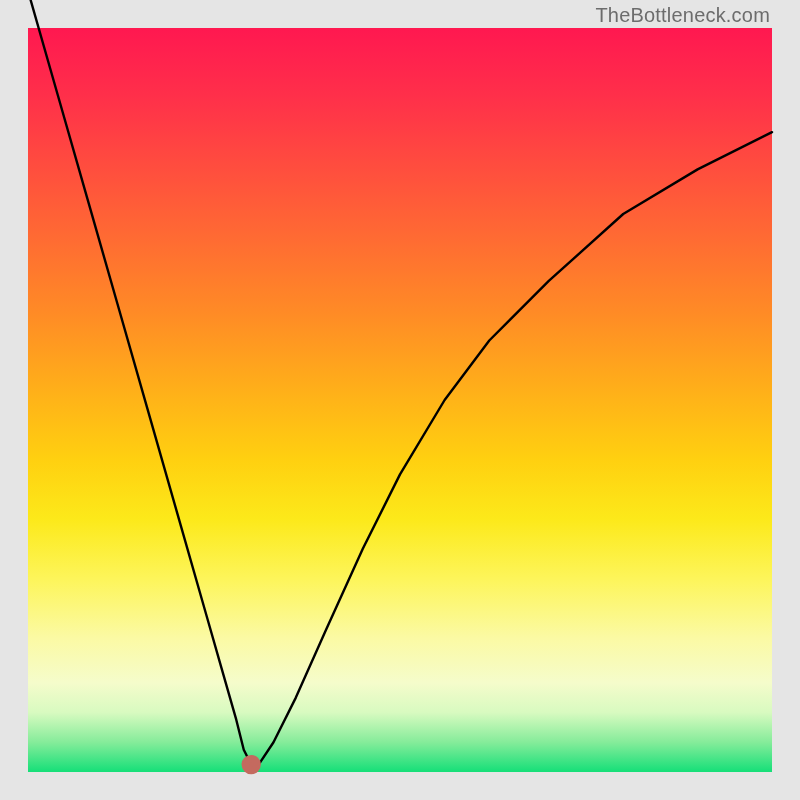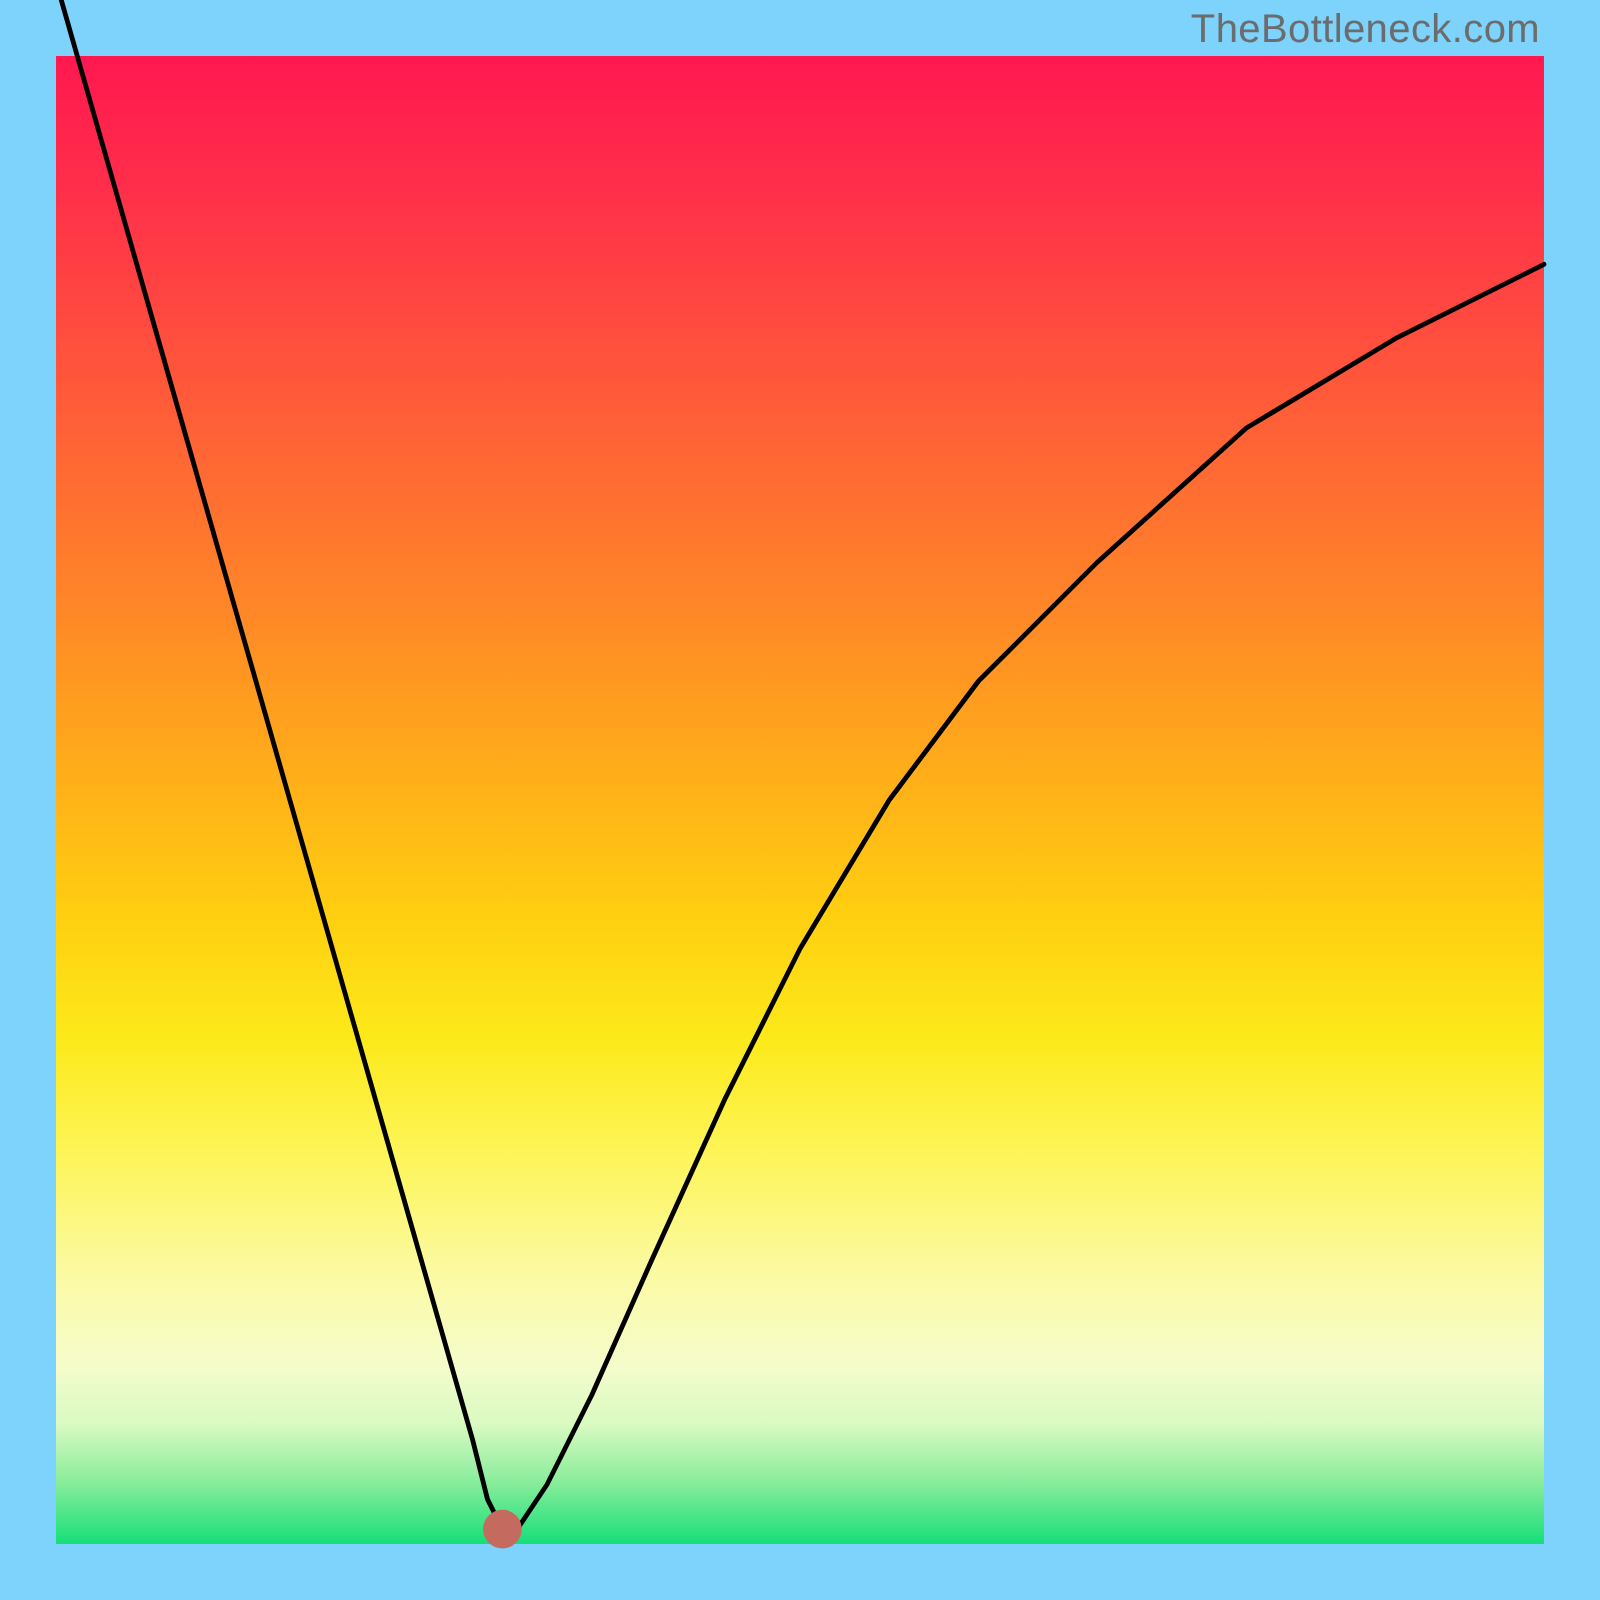--- a/index.html
+++ b/index.html
@@ -9,21 +9,21 @@
     height: 800px;
     background: #000;
     overflow: hidden;
   }
   .frame {
     position: absolute;
     top: 0;
     left: 0;
     width: 800px;
     height: 800px;
-    background: #7dd3fc;
+    background: #e5e5e5;
   }
   .plot-area {
     position: absolute;
     top: 28px;
     left: 28px;
     width: 744px;
     height: 744px;
   }
   .gradient {
     position: absolute;

